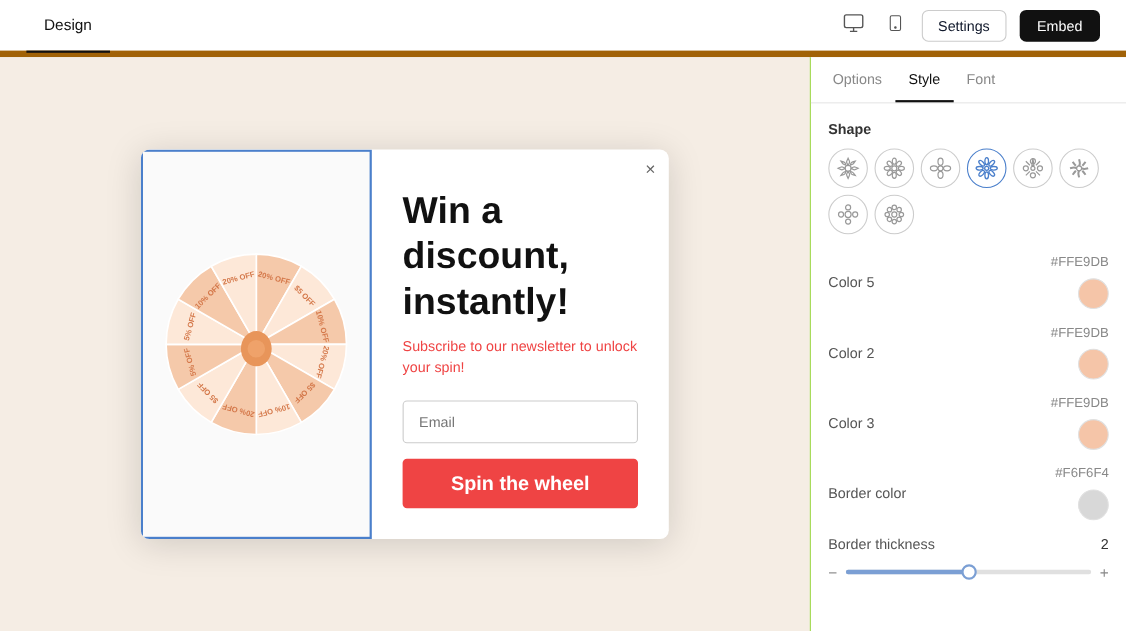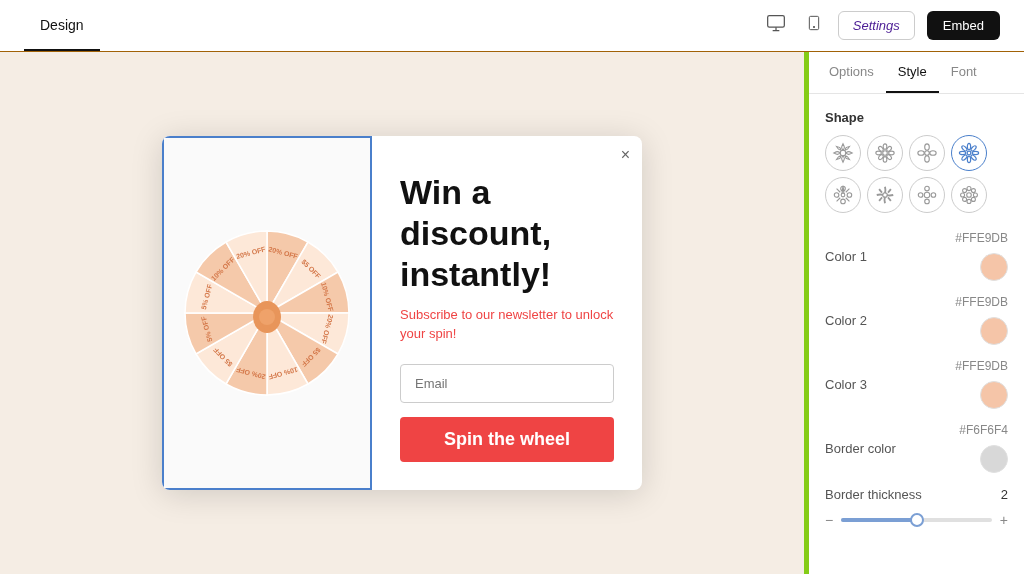--- a/index.html
+++ b/index.html
@@ -1,34 +1,34 @@
 <!DOCTYPE html>
 <html><head>
   <meta charset="utf-8">
   <style>
     * { box-sizing: border-box; margin: 0; padding: 0; }
     body { font-family: -apple-system, BlinkMacSystemFont, 'Segoe UI', sans-serif; background: #f5f5f5; width: 1024px; height: 574px; overflow: hidden; }
 
     
     .top-bar {
       display: flex; align-items: center; justify-content: space-between;
-      background: #fff; border-bottom: 1px solid #a16207;
+      background: #fff; border-bottom: 6px solid #a16207;
       padding: 0 24px; height: 52px;
     }
     .top-bar-tabs { display: flex; gap: 0; }
     .top-tab {
       padding: 16px 16px; font-size: 14px; color: #666; cursor: pointer;
       border-bottom: 2px solid transparent; text-decoration: none;
     }
     .top-tab.active { color: #111; border-bottom: 2px solid #111; }
     .top-bar-right { display: flex; align-items: center; gap: 12px; }
     .icon-btn { background: none; border: none; cursor: pointer; color: #555; font-size: 18px; padding: 4px; }
     .settings-btn {
       background: #fff; border: 1px solid #ccc; border-radius: 6px;
-      padding: 6px 14px; font-size: 13px; cursor: pointer; color: #4c1d95; font-style: italic;
+      padding: 6px 14px; font-size: 13px; cursor: pointer; color: #0f172a;
     }
     .embed-btn {
       background: #111; color: #fff; border: none; border-radius: 6px;
       padding: 7px 16px; font-size: 13px; cursor: pointer;
     }
 
     
     .main { display: flex; height: calc(574px - 52px); }
 
     
@@ -64,21 +64,21 @@
       width: 100%; background: #ef4444; color: #fff; border: none; border-radius: 4px;
       padding: 12px; font-size: 18px; font-weight: 600; cursor: pointer;
     }
 
     
     .wheel-container { position: relative; width: 180px; height: 180px; }
     .wheel-svg { width: 180px; height: 180px; }
 
     
     .right-panel {
-      width: 220px; background: #fff; border-left: 5px solid #84cc16;
+      width: 288px; background: #fff; border-left: 1px solid #84cc16;
       padding: 0; overflow-y: auto;
     }
     .panel-tabs { display: flex; border-bottom: 1px solid #e5e5e5; padding: 0 8px; }
     .panel-tab {
       padding: 12px 12px; font-size: 13px; color: #888; cursor: pointer;
       border-bottom: 2px solid transparent;
     }
     .panel-tab.active { color: #111; border-bottom: 2px solid #111; }
     .panel-content { padding: 16px; }
 
@@ -308,21 +308,21 @@
             <circle cx="7.2" cy="7.2" r="2.2"></circle>
             <circle cx="16.8" cy="7.2" r="2.2"></circle>
             <circle cx="7.2" cy="16.8" r="2.2"></circle>
             <circle cx="16.8" cy="16.8" r="2.2"></circle>
           </svg>
         </div>
       </div>
 
       <div id="color-rows">
           <div class="color-row">
-      <span class="color-label">Color 1</span>
+      <span class="color-label">Color 5</span>
       <div class="color-right">
         <span class="color-hex">#FFE9DB</span>
         <div class="color-swatch" style="background:#f5c5a8"></div>
       </div>
     </div>
           <div class="color-row">
       <span class="color-label">Color 2</span>
       <div class="color-right">
         <span class="color-hex">#FFE9DB</span>
         <div class="color-swatch" style="background:#f5c5a8"></div>

